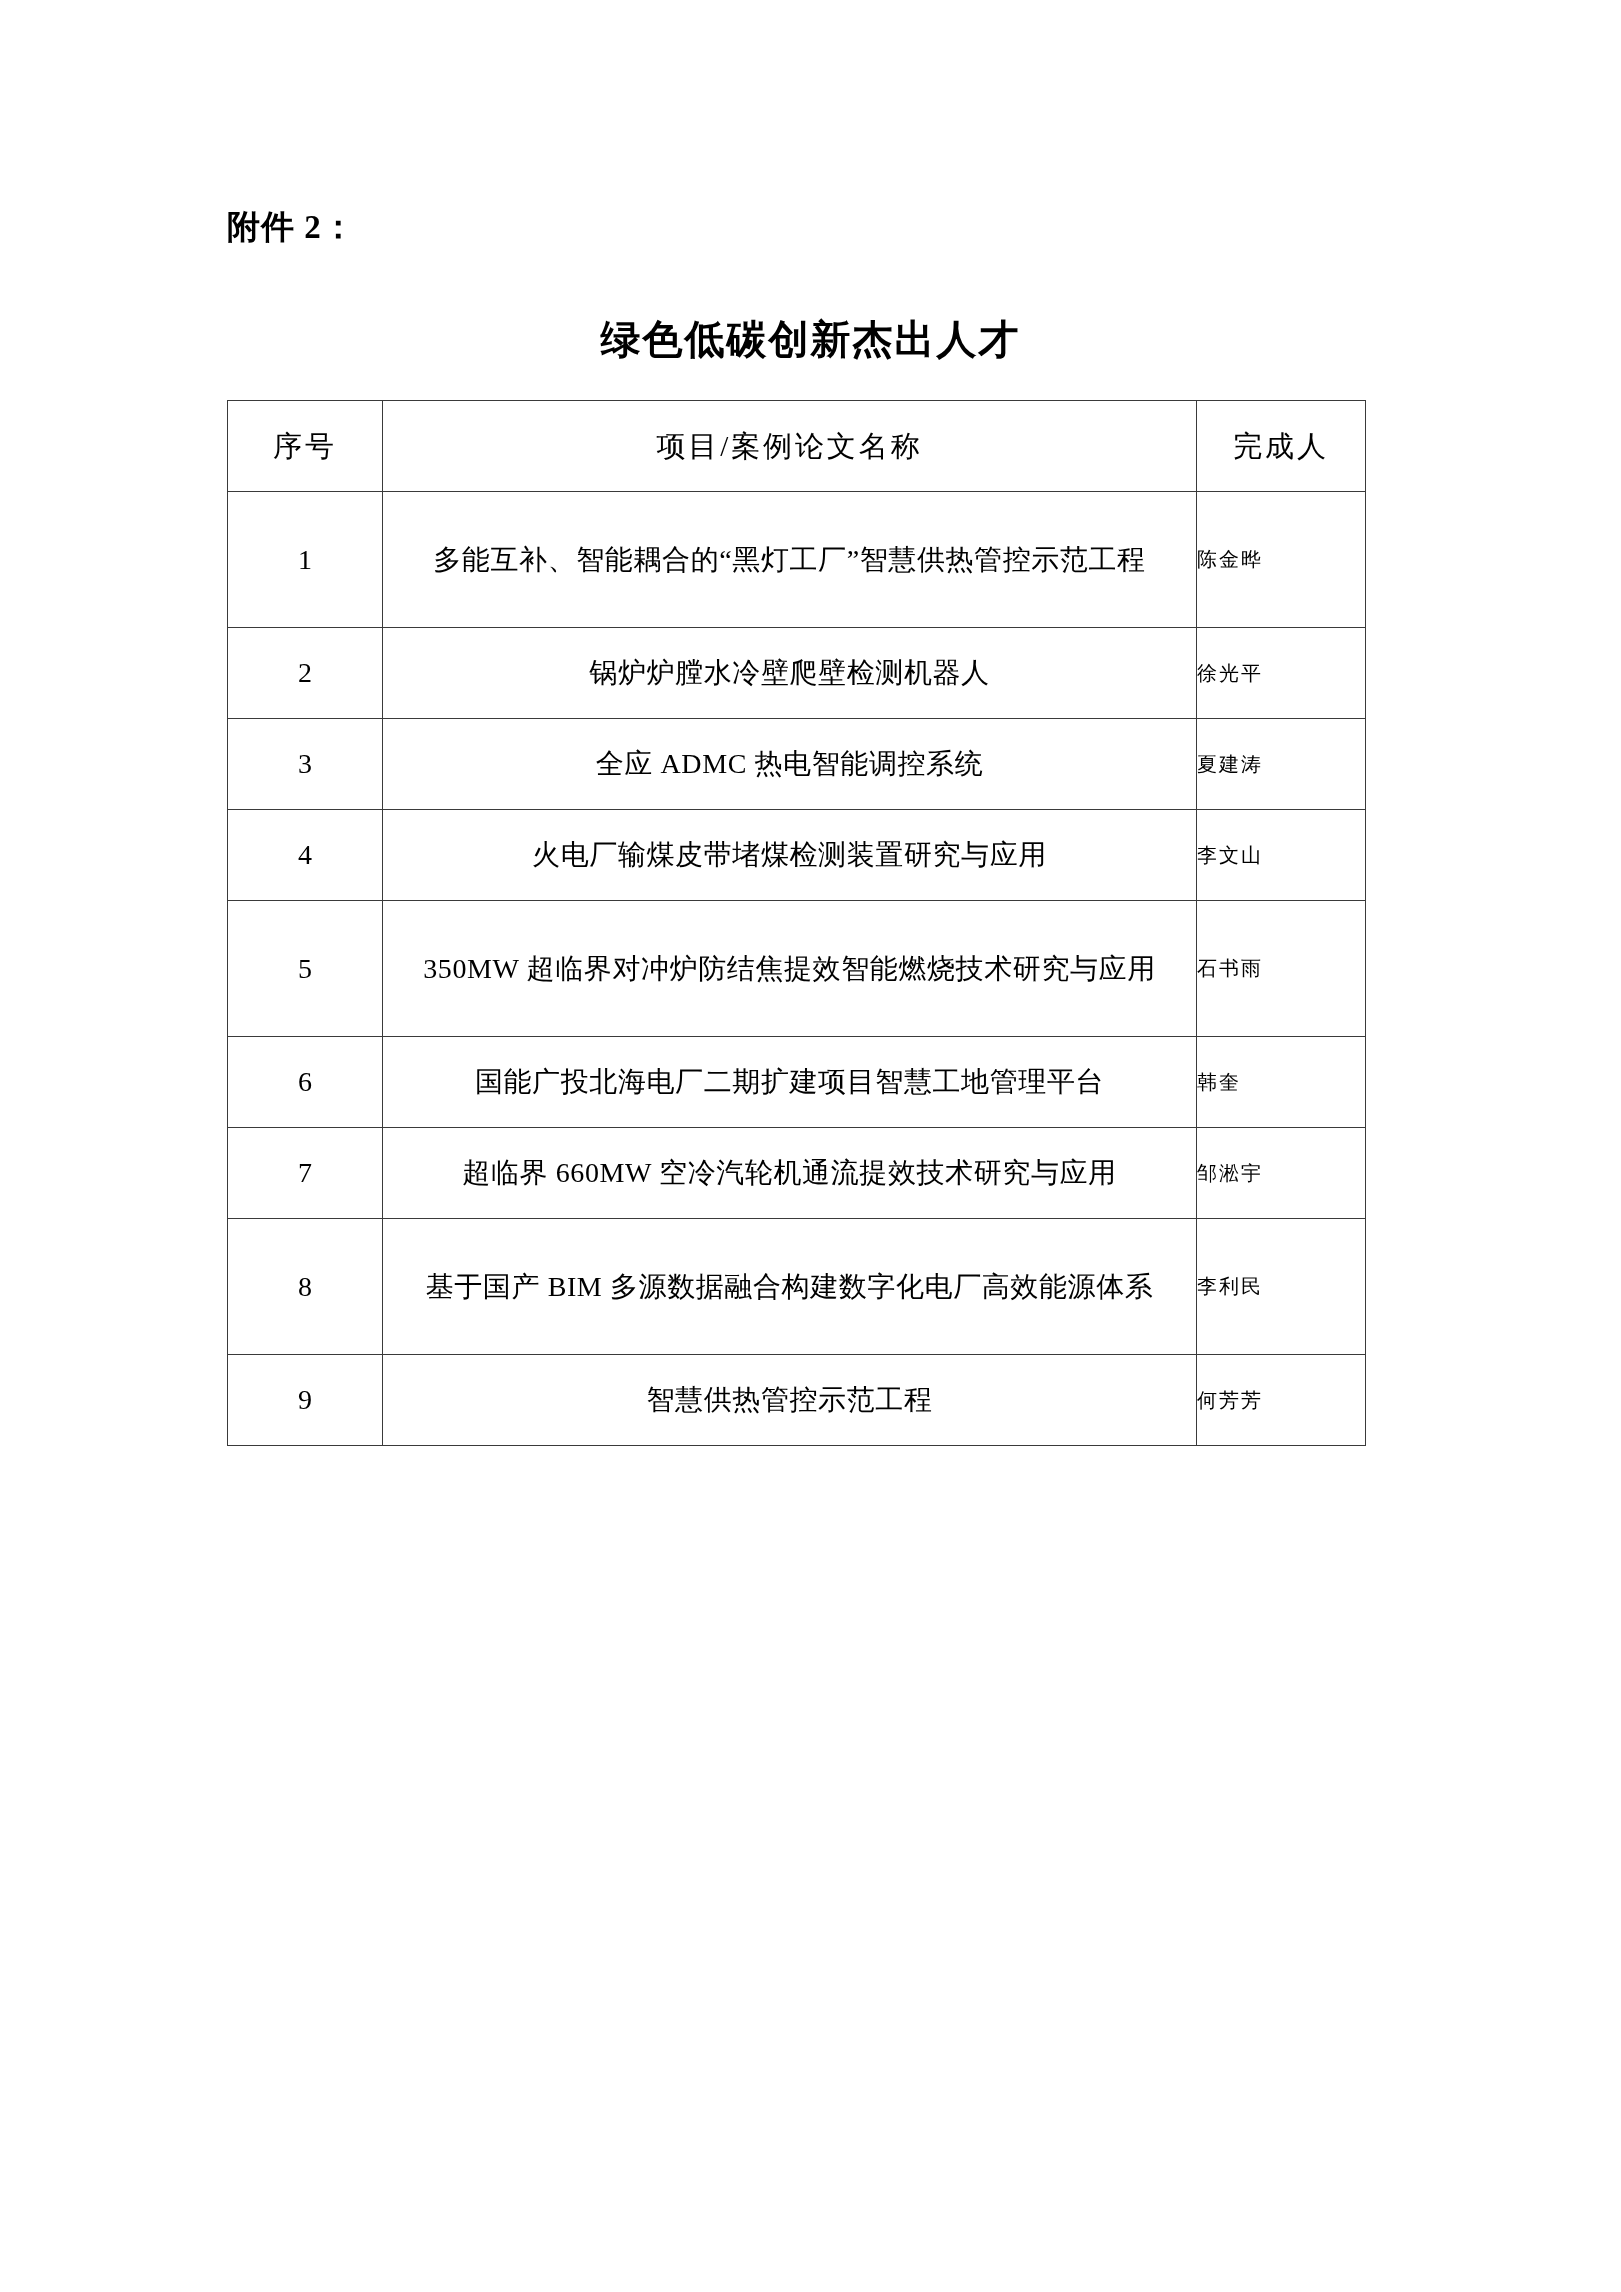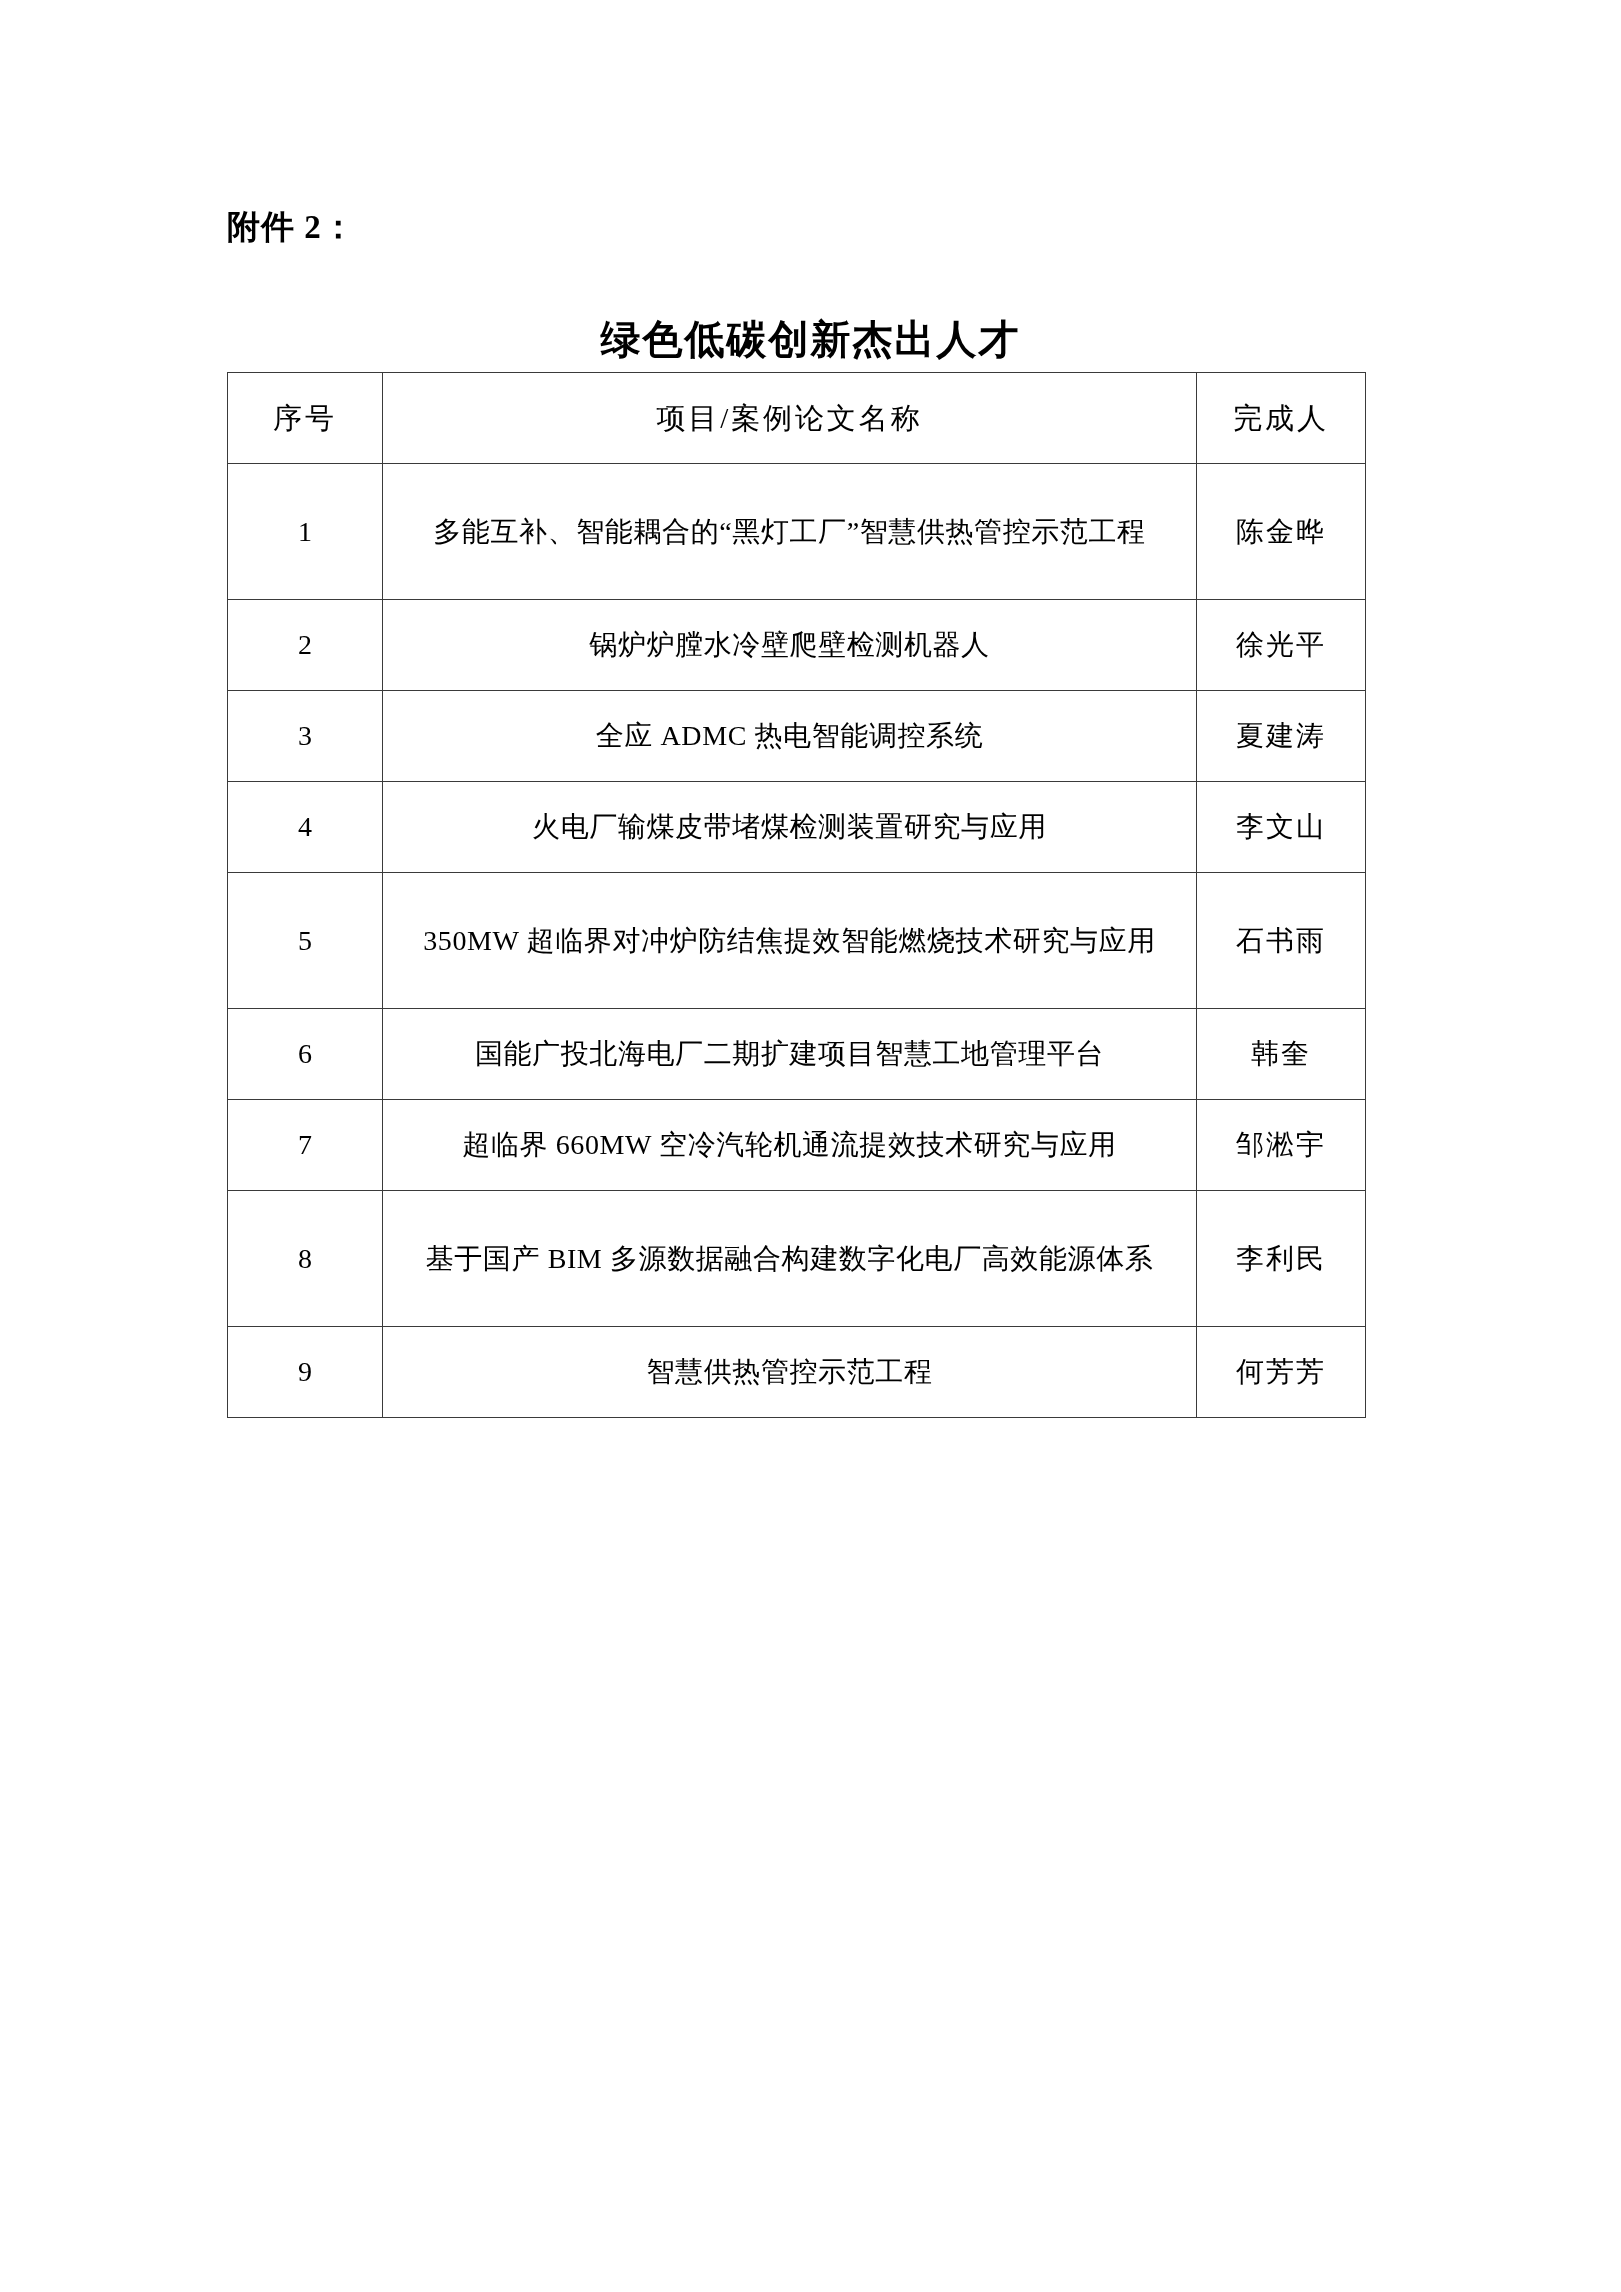--- a/index.html
+++ b/index.html
@@ -42,21 +42,21 @@
     font-size: 40px;
     font-weight: bold;
     letter-spacing: 2px;
     line-height: 1.2;
     margin-top: 39px;
   }
   
   .table-wrap {
     position: absolute;
     left: 227px;
-    top: 372px;
+    top: 400px;
     width: 1249px;
   }
   table.award-table {
     border-collapse: collapse;
     width: 1137px;
     table-layout: fixed;
   }
   table.award-table td,
   table.award-table th {
     border: 1.6px solid #3a3a3a;
@@ -83,22 +83,22 @@
   }
   .cell-name {
     text-align: center;
     font-size: 28px;
     line-height: 1.55;
     padding: 15.7px 17.6px 15.7px 25.5px;
     letter-spacing: 0.6px;
     word-break: break-all;
   }
   .cell-person {
-    text-align: center;
-    font-size: 28px;
+    text-align: left;
+    font-size: 20px;
     letter-spacing: 2px;
     white-space: nowrap;
   }
   tr.row-1line td { height: 90px; }
   tr.row-2line td { height: 135px; }
 </style>
 </head>
 <body>
 
 <div class="page">

